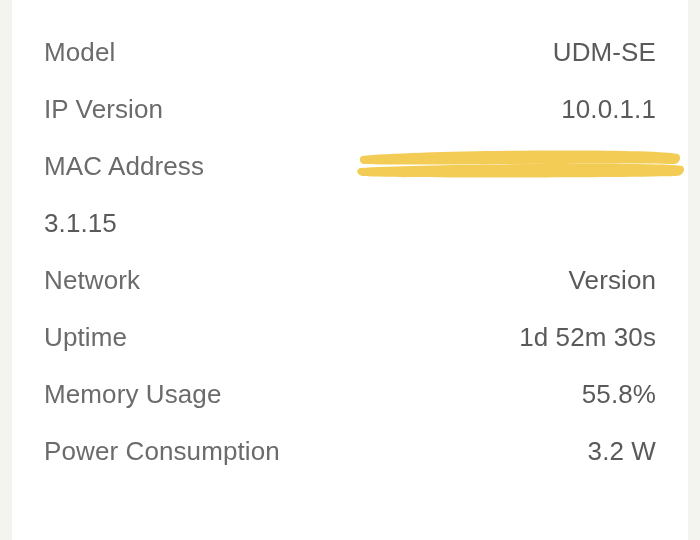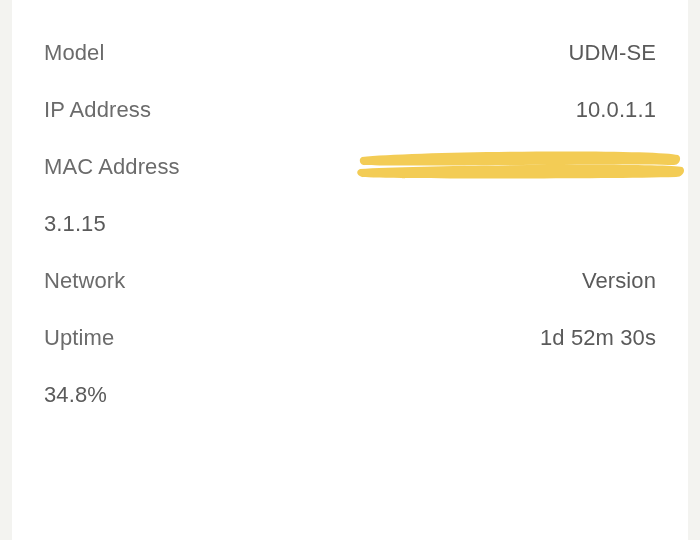--- a/index.html
+++ b/index.html
@@ -16,21 +16,21 @@
     margin:0 12px;
     height:100%;
     box-sizing:border-box;
     padding:24px 32px 0 32px;
   }
   .row{
     display:flex;
     justify-content:space-between;
     align-items:center;
     height:57px;
-    font-size:22px;
+    font-size:26px;
     letter-spacing:.1px;
   }
   .label{
     color:#6b6b6b;
     font-weight:400;
   }
   .value{
     color:#5a5a5a;
     font-weight:500;
     text-align:center;
@@ -46,21 +46,21 @@
 <body>
 
 <div class="panel">
 
   <div class="row">
     <span class="label">Model</span>
     <span class="value">UDM-SE</span>
   </div>
 
   <div class="row">
-    <span class="label">IP Address</span>
+    <span class="label">IP Version</span>
     <span class="value">10.0.1.1</span>
   </div>
 
   <div class="row">
     <span class="label">MAC Address</span>
     <span class="value">
       <span class="redact">
         <svg width="330" height="44" viewBox="0 0 330 44">
           <path d="M6 14 C 60 8, 300 6, 322 12 C 326 14, 324 22, 318 22 C 250 20, 40 24, 8 22 C 4 22, 2 16, 6 14 Z
                    M4 26 C 70 22, 310 20, 326 24 C 330 26, 328 34, 320 34 C 240 36, 30 36, 6 34 C 0 32, 0 28, 4 26 Z" fill="#f2c94c" opacity="0.95"></path>
@@ -77,18 +77,23 @@
     <span class="label">Network</span>
     <span class="value">Version</span>
   </div>
 
   <div class="row">
     <span class="label">Uptime</span>
     <span class="value">1d 52m 30s</span>
   </div>
 
   <div class="row">
-    <span class="value">34.8%</span>
+    <span class="label">Memory Usage</span>
+    <span class="value">55.8%</span>
   </div>
 
 
+  <div class="row">
+    <span class="label">Power Consumption</span>
+    <span class="value">3.2 W</span>
+  </div>
 
 </div>
 
 </body></html>

